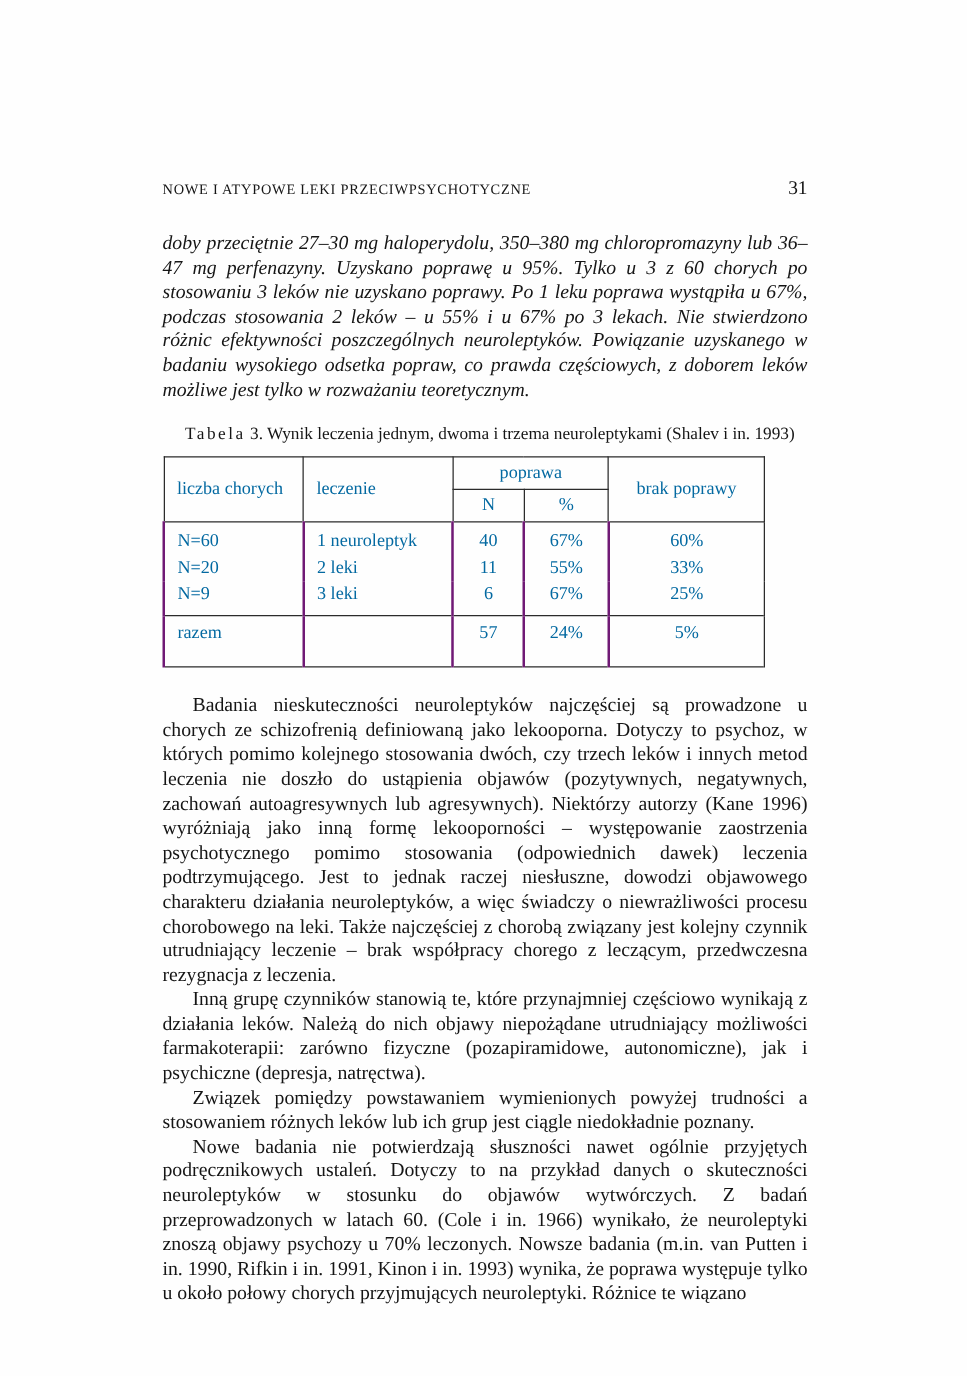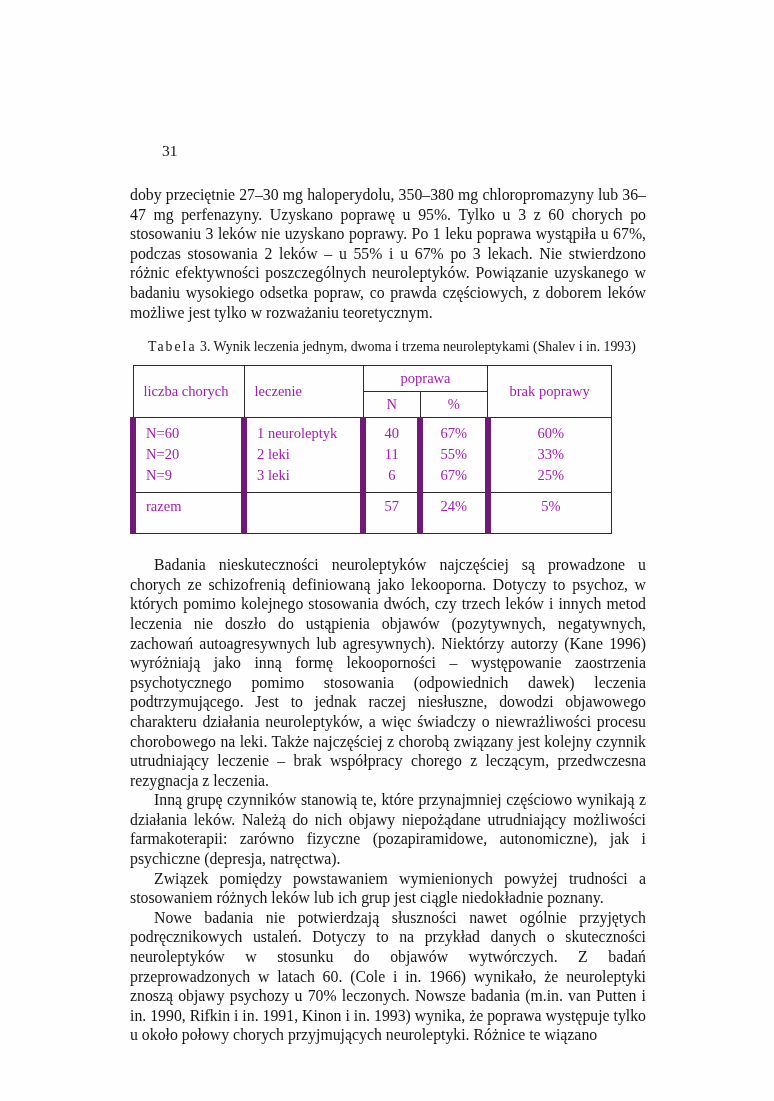--- a/index.html
+++ b/index.html
@@ -33,46 +33,46 @@
     font-size: 15.5px;
     margin-left: 32px;
   }
   p.body {
     margin: 0;
     font-size: 15.8px;
     line-height: 19.6px;
     text-align: justify;
     text-indent: 24px;
   }
-  p.body.first { text-indent: 0; }
+  p.body.first { text-indent: 0; font-style: italic; }
 
   .table-block { margin: 17px 0 21px 0; }
   .caption {
     font-size: 13.8px;
     margin: 0 0 10px 18px;
   }
   .caption .spaced { letter-spacing: 2px; }
 
   table.results {
     border-collapse: collapse;
     width: 482px;
     font-size: 14.5px;
-    color: #a21caf;
+    color: #0369a1;
     border: 1px solid #2b2b2b;
   }
   table.results th {
     font-weight: normal;
     border: 1px solid #2b2b2b;
     padding: 4px 8px;
     text-align: center;
     vertical-align: middle;
   }
   table.results th.al { text-align: left; padding-left: 10px; }
   table.results td {
-    border-left: 6px solid #701a75;
+    border-left: 2px solid #701a75;
     border-right: 1px solid #2b2b2b;
     border-top: none;
     border-bottom: none;
     padding: 2px 8px;
     text-align: center;
     vertical-align: top;
   }
   table.results td.al { text-align: left; padding-left: 10px; }
   table.results tbody tr.data-first td { padding-top: 7px; }
   table.results tbody tr.data-last td { padding-bottom: 8px; }
@@ -82,20 +82,21 @@
     padding-bottom: 18px;
   }
 </style>
 </head>
 <body>
 
 <div class="page">
   <div class="content">
 
     <div class="running-header">
+      <span class="running-title">NOWE I ATYPOWE LEKI PRZECIWPSYCHOTYCZNE</span>
       <span class="page-num">31</span>
     </div>
 
     <p class="body first">doby przeciętnie 27–30 mg haloperydolu, 350–380 mg chloropromazyny lub 36–47 mg perfenazyny. Uzyskano poprawę u 95%. Tylko u 3 z 60 chorych po stosowaniu 3 leków nie uzyskano poprawy. Po 1 leku poprawa wystąpiła u 67%, podczas stosowania 2 leków – u 55% i u 67% po 3 lekach. Nie stwierdzono różnic efektywności poszczególnych neuroleptyków. Powiązanie uzyskanego w badaniu wysokiego odsetka popraw, co prawda częściowych, z doborem leków możliwe jest tylko w rozważaniu teoretycznym.</p>
 
     <div class="table-block">
       <p class="caption">
         <span class="spaced">Tabela</span>
         <span>3.</span>
         <span>Wynik leczenia jednym, dwoma i trzema neuroleptykami (Shalev i in. 1993)</span>

